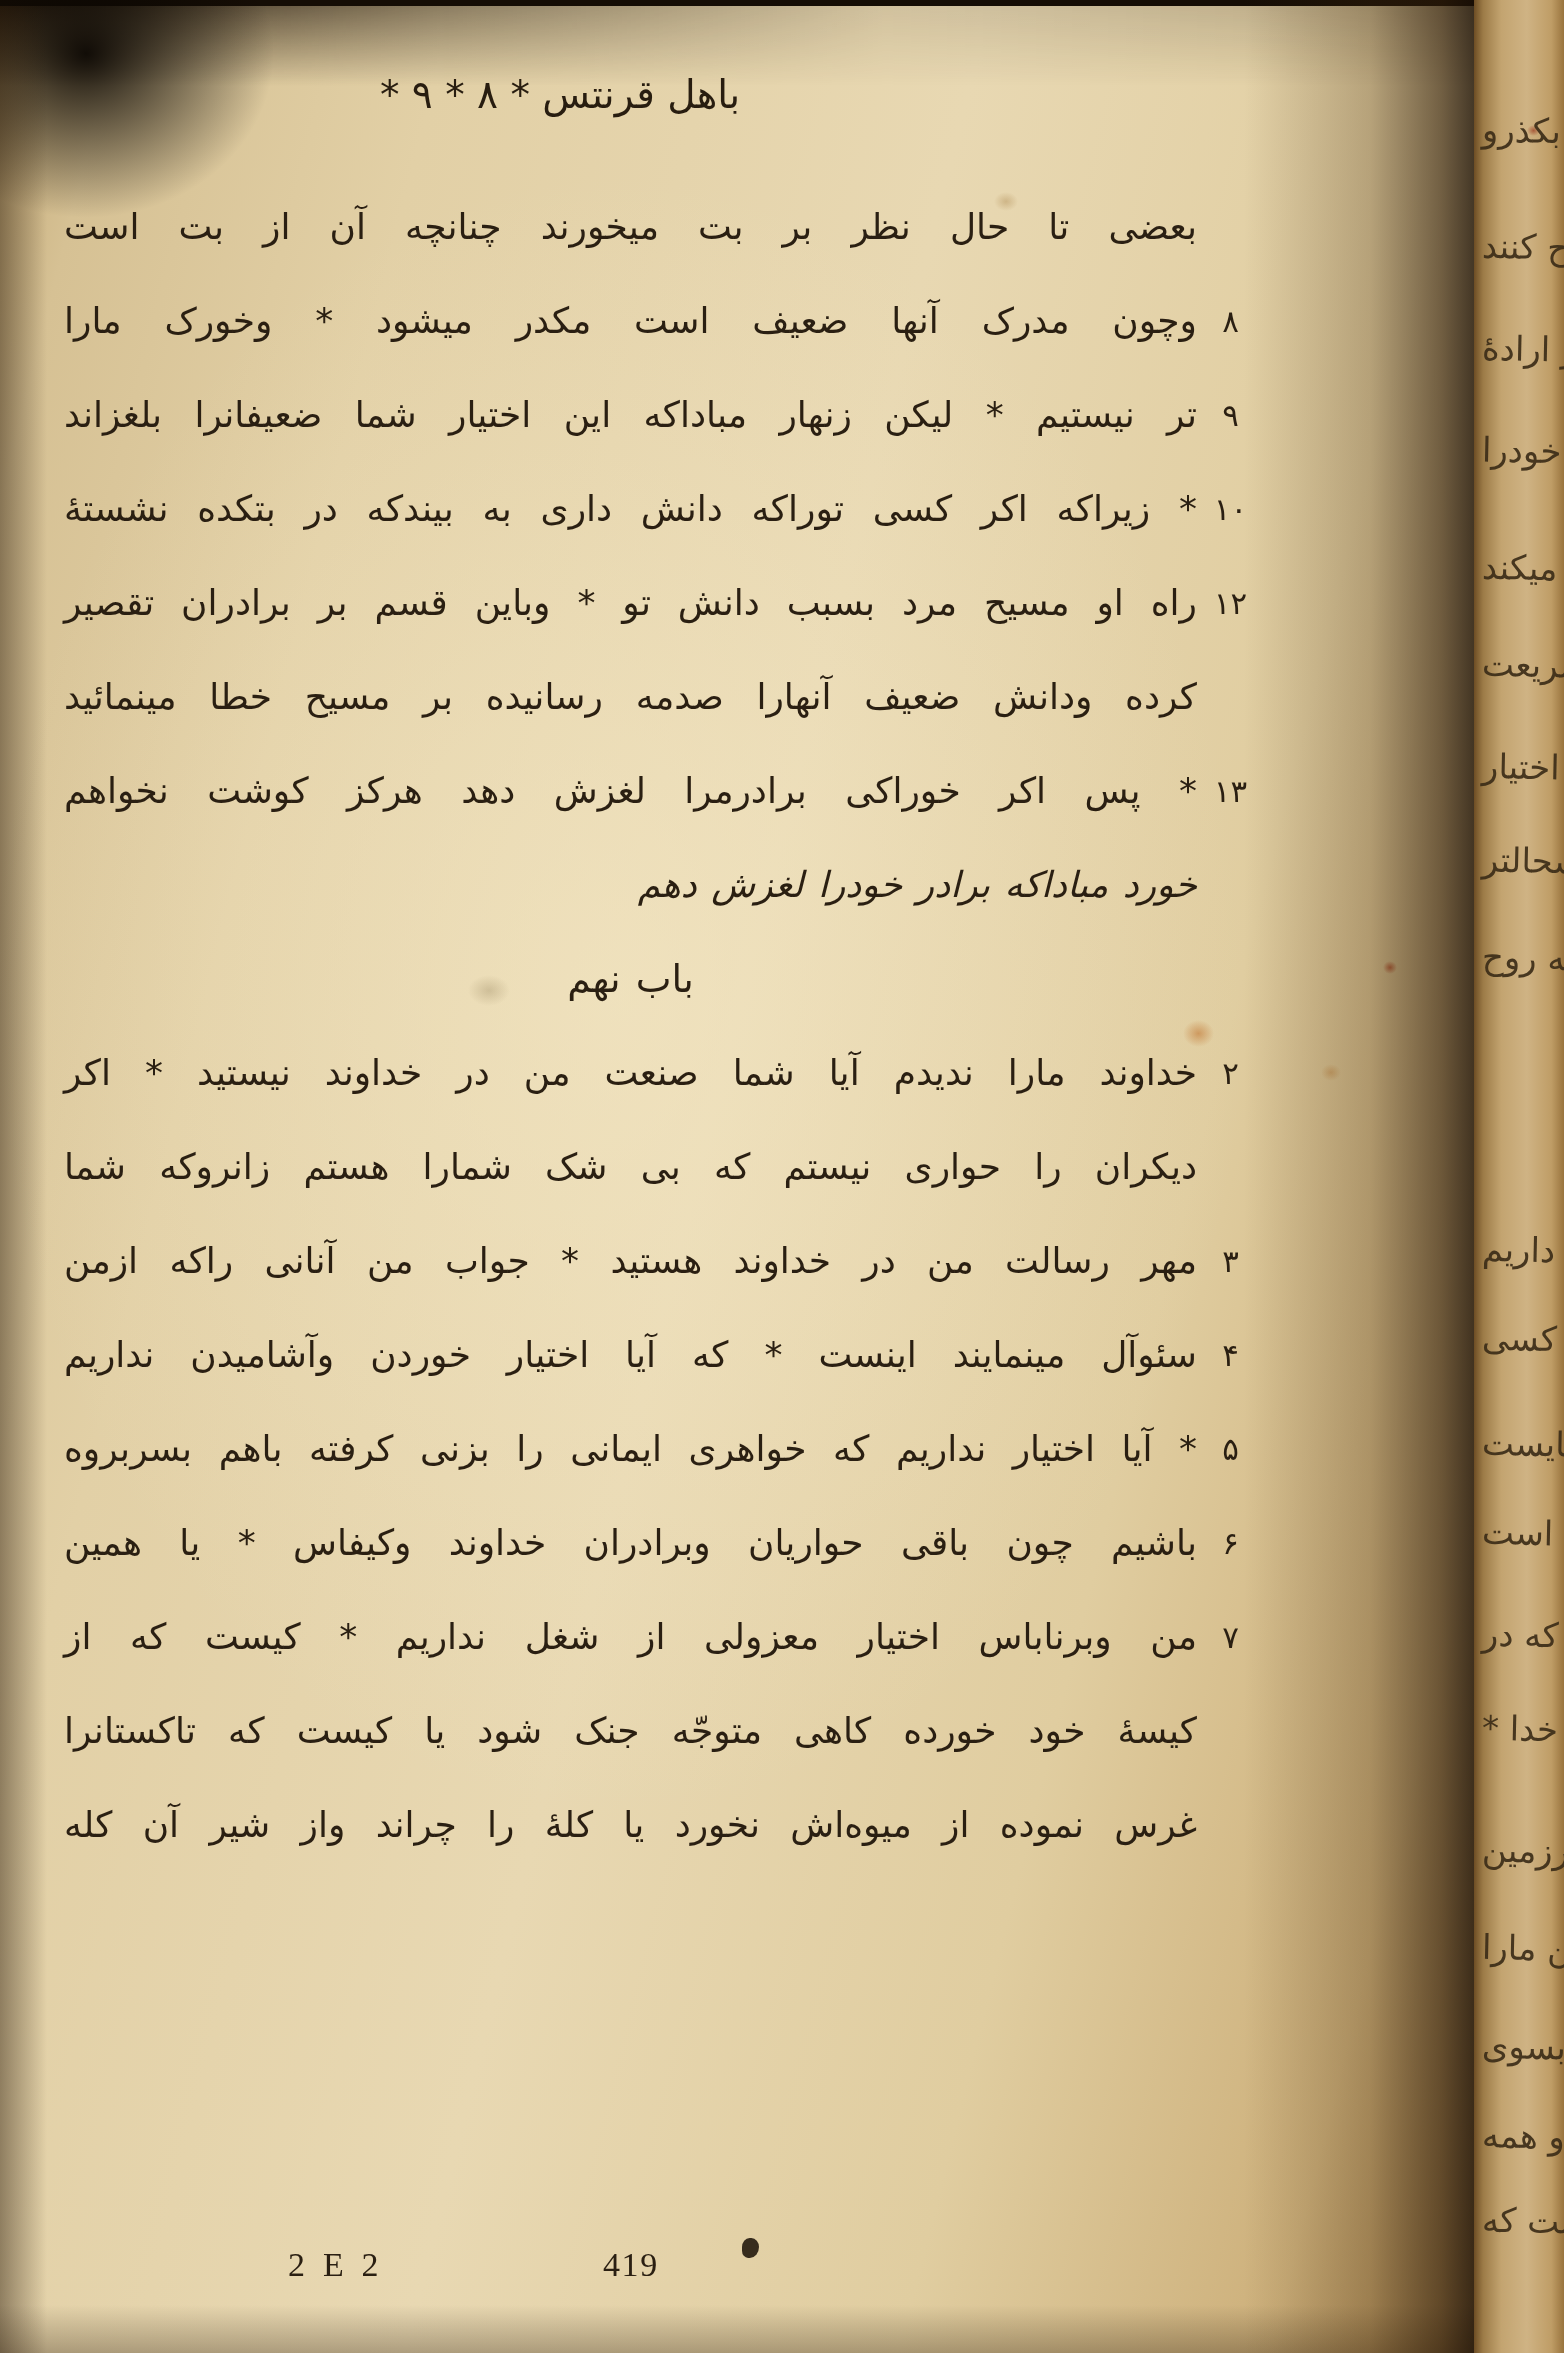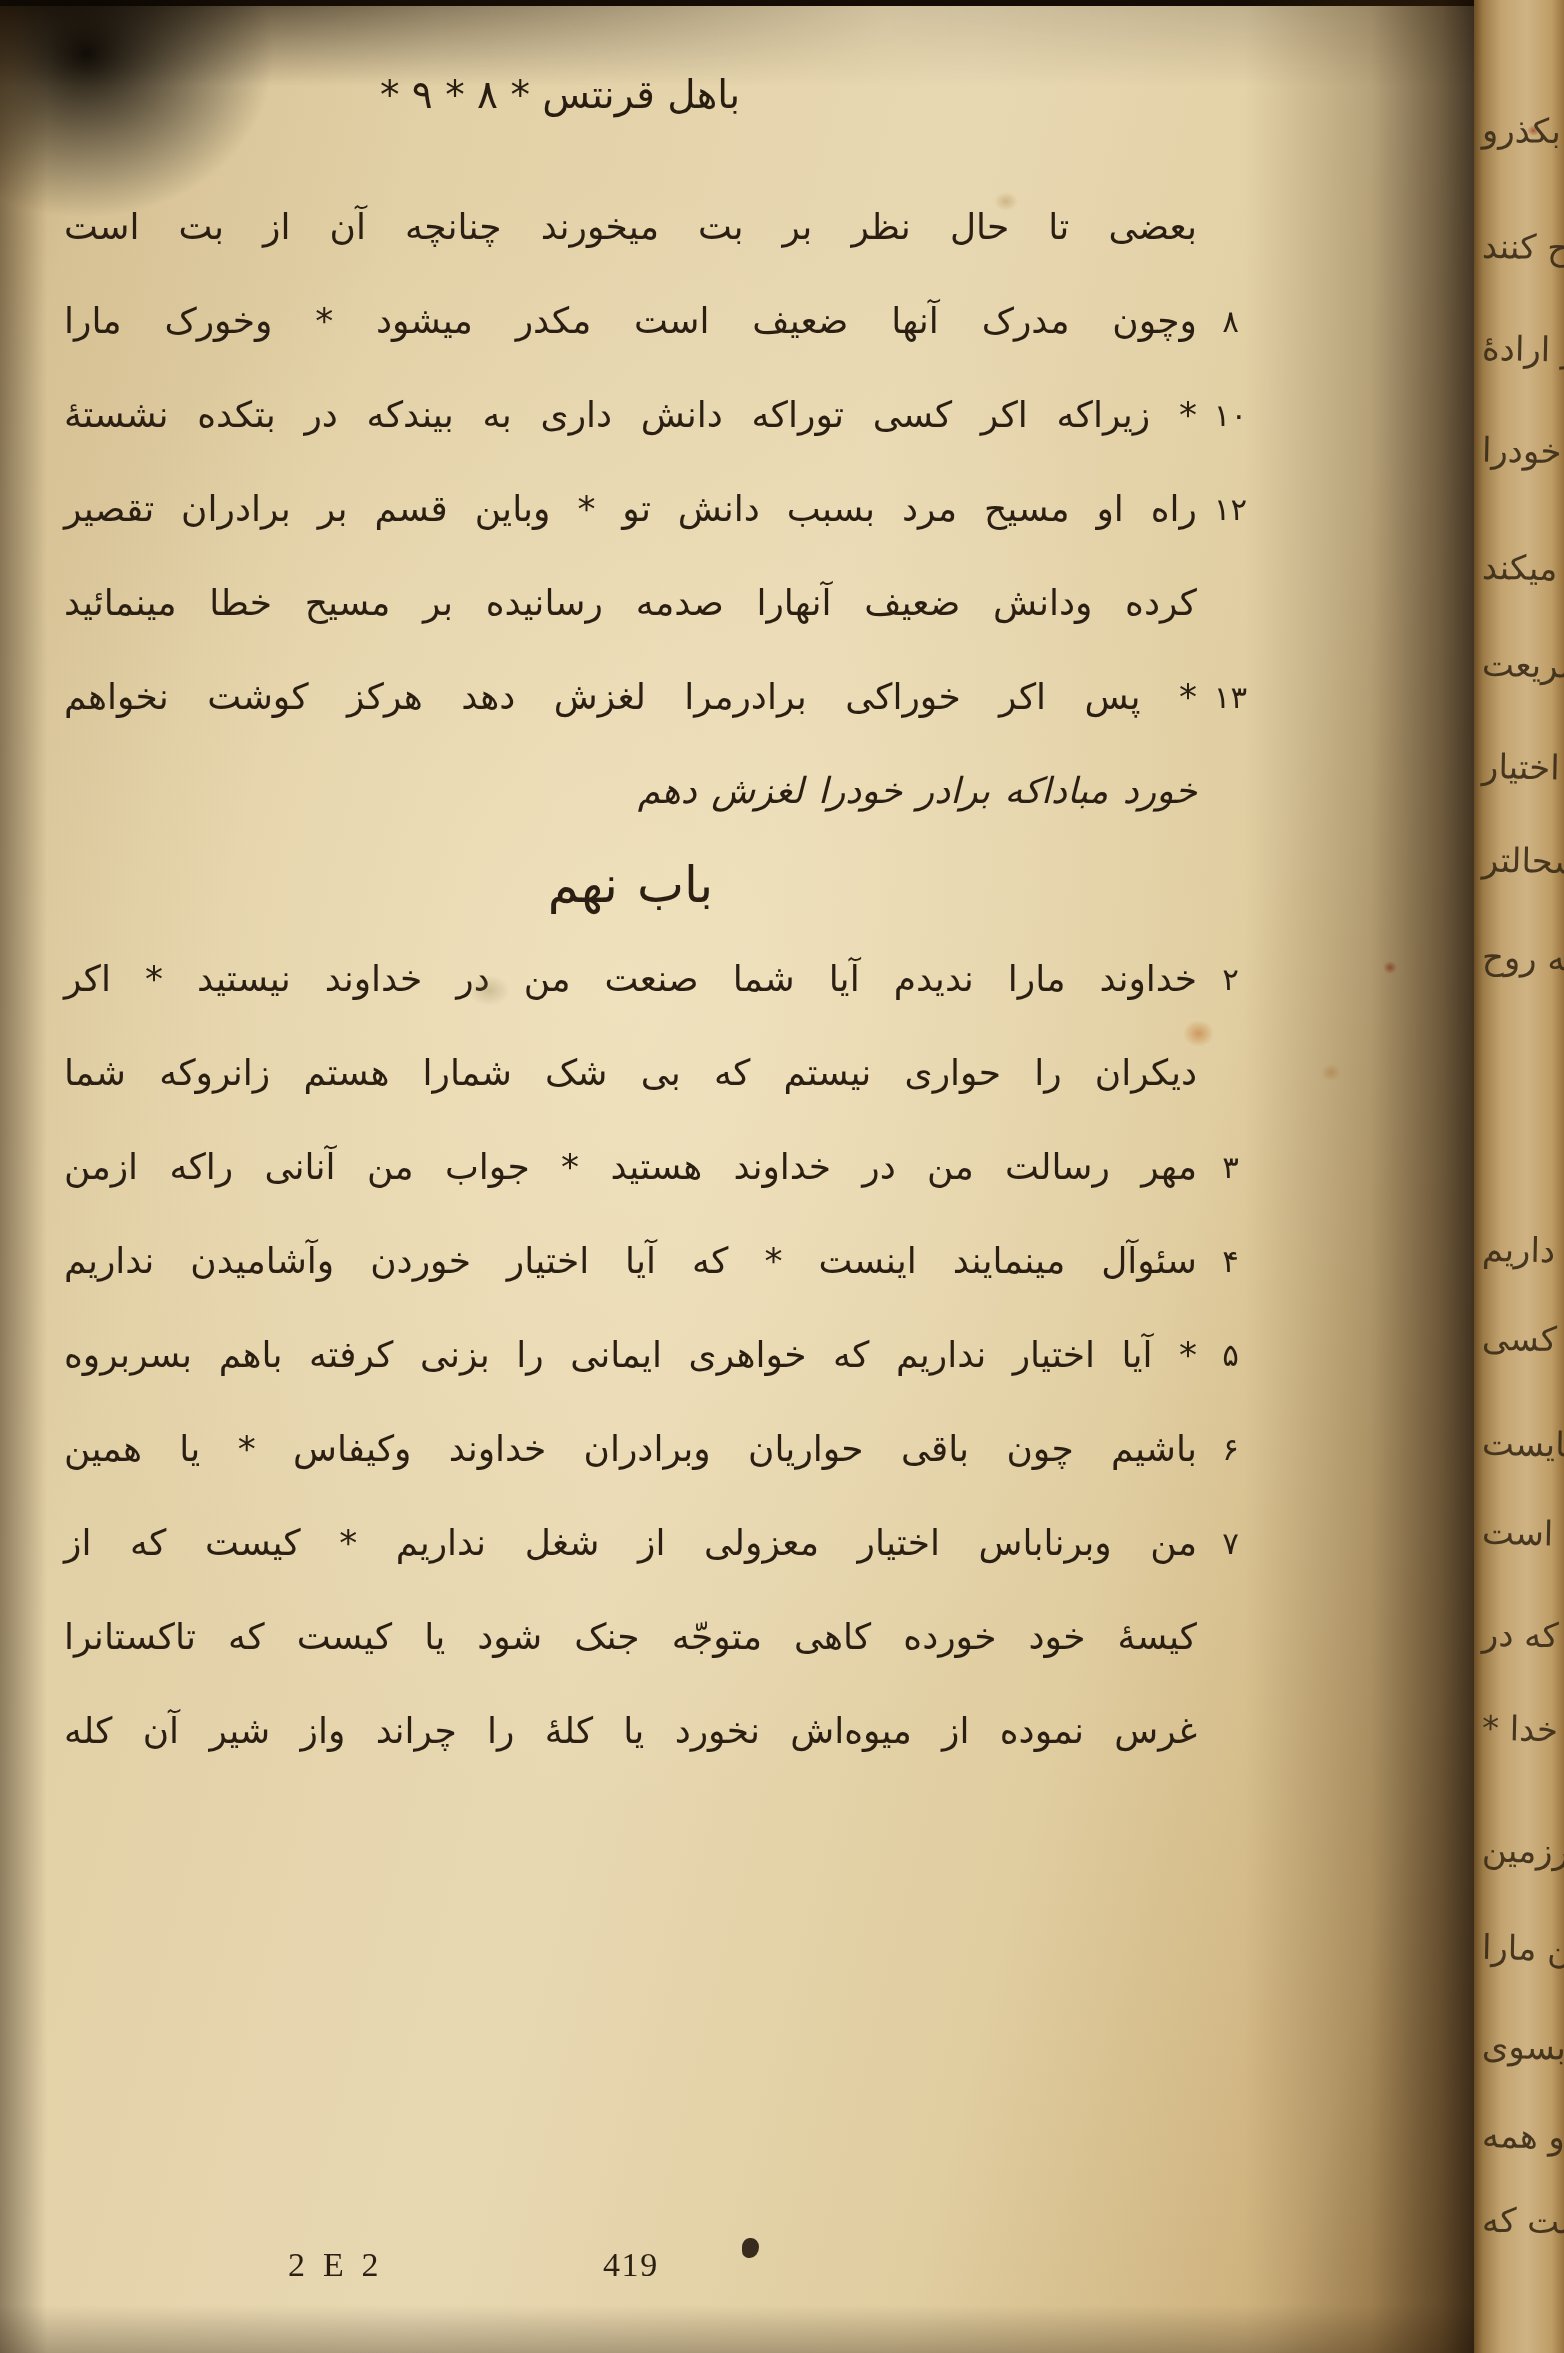--- a/index.html
+++ b/index.html
@@ -55,21 +55,21 @@
     font-size:39px;color:#281d10;letter-spacing:1.6px;
   }
   .text-column{position:absolute;left:64px;top:174px;width:1133px;}
   .line{
     position:relative;height:94px;line-height:94px;
     direction:rtl;font-size:36px;color:#2a1f12;
     text-align:justify;text-align-last:justify;
     word-spacing:3.1px;
   }
   .line.noj{text-align:left;text-align-last:right;font-style:italic;}
-  .line.heading{text-align:center;text-align-last:center;font-size:50px;}
+  .line.heading{text-align:center;text-align-last:center;font-size:38px;}
   .vnum{
     position:absolute;right:-61px;top:0;width:55px;
     text-align:center;font-size:31px;color:#2a1f12;
     text-align-last:center;
   }
   
   .footer-sig,.footer-page{
     position:absolute;top:2235px;height:47px;line-height:47px;
     font-family:"Liberation Serif",serif;font-size:34px;color:#2a1f12;
   }
@@ -89,20 +89,21 @@
   }
 </style>
 </head>
 <body>
 
 <div class="main-page">
   <div class="running-header">باهل قرنتس * ۸ * ۹ *</div>
   <div class="text-column" id="text-column">
       <div class="line">بعضی تا حال نظر بر بت میخورند چنانچه آن از بت است</div>
       <div class="line">وچون مدرک آنها ضعیف است مکدر میشود * وخورک مارا<span class="vnum">۸</span></div>
+      <div class="line">تر نیستیم * لیکن زنهار مباداکه این اختیار شما ضعیفانرا بلغزاند<span class="vnum">۹</span></div>
       <div class="line">* زیراکه اکر کسی توراکه دانش داری به بیندکه در بتکده نشستهٔ<span class="vnum">۱۰</span></div>
       <div class="line">راه او مسیح مرد بسبب دانش تو * وباین قسم بر برادران تقصیر<span class="vnum">۱۲</span></div>
       <div class="line">کرده ودانش ضعیف آنهارا صدمه رسانیده بر مسیح خطا مینمائید</div>
       <div class="line">* پس اکر خوراکی برادرمرا لغزش دهد هرکز کوشت نخواهم<span class="vnum">۱۳</span></div>
       <div class="line noj">خورد مباداکه برادر خودرا لغزش دهم</div>
       <div class="line heading">باب نهم</div>
       <div class="line">خداوند مارا ندیدم آیا شما صنعت من در خداوند نیستید * اکر<span class="vnum">۲</span></div>
       <div class="line">دیکران را حواری نیستم که بی شک شمارا هستم زانروکه شما</div>
       <div class="line">مهر رسالت من در خداوند هستید * جواب من آنانی راکه ازمن<span class="vnum">۳</span></div>
       <div class="line">سئوآل مینمایند اینست * که آیا اختیار خوردن وآشامیدن نداریم<span class="vnum">۴</span></div>

